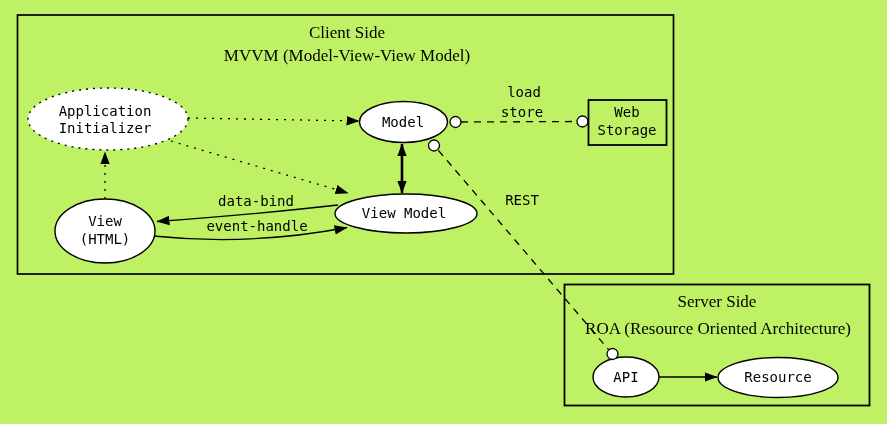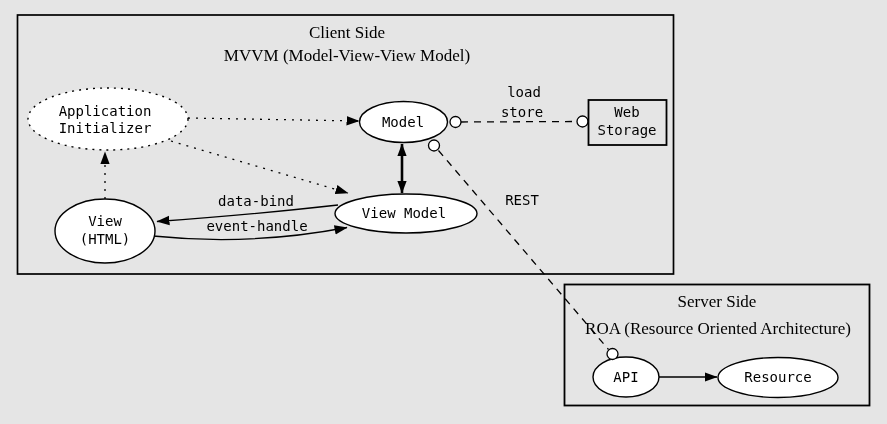--- a/index.html
+++ b/index.html
@@ -5,21 +5,21 @@
   html, body {
     margin: 0;
     padding: 0;
     background: #ffffff;
     font-family: "DejaVu Sans Mono", monospace;
   }
   .canvas {
     position: relative;
     width: 887px;
     height: 424px;
-    background: #e5e5e5;
+    background: #bef264;
     overflow: hidden;
   }
   svg { display: block; }
   .node-shape {
     fill: #ffffff;
     stroke: #000000;
     stroke-width: 1.4;
   }
   .box-shape {
     fill: none;

